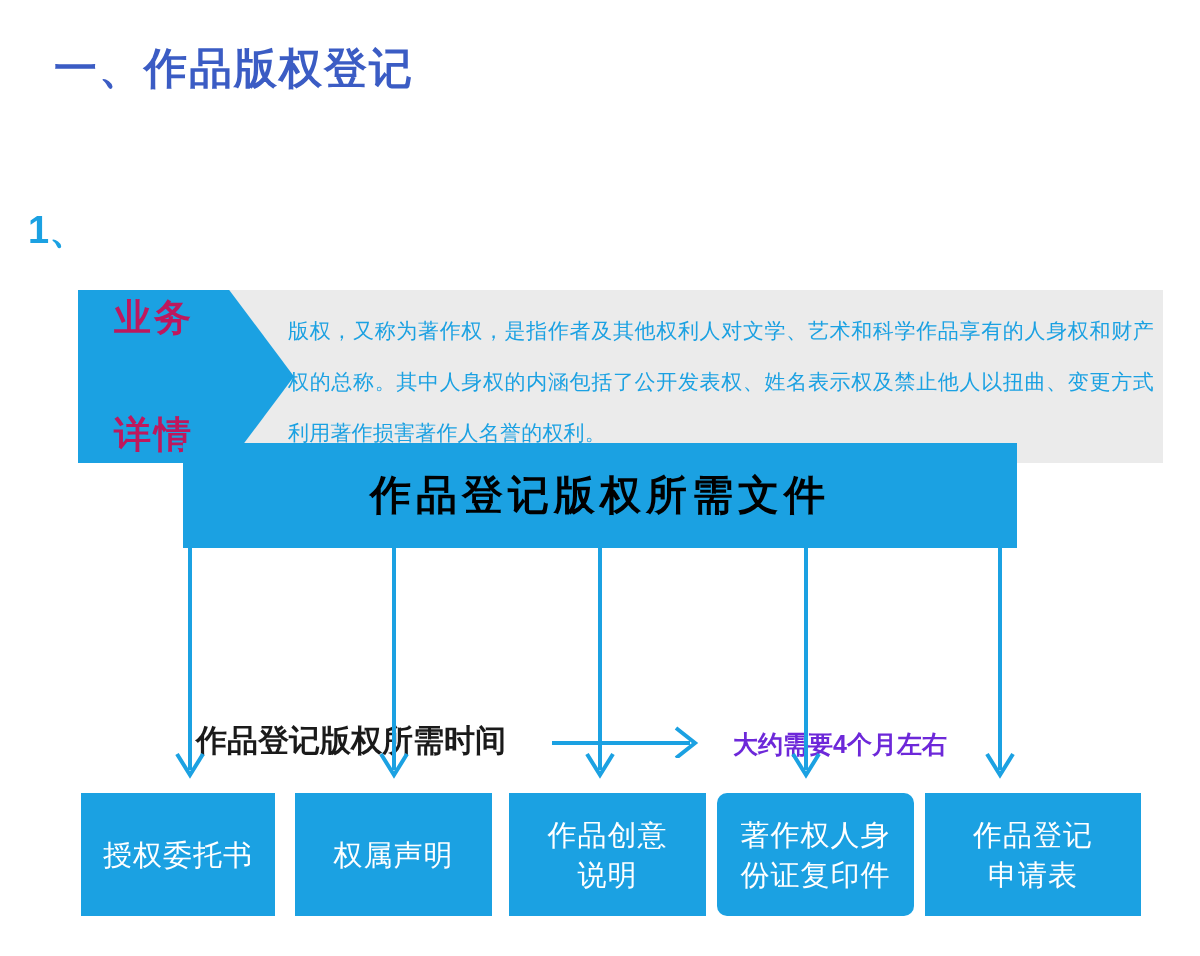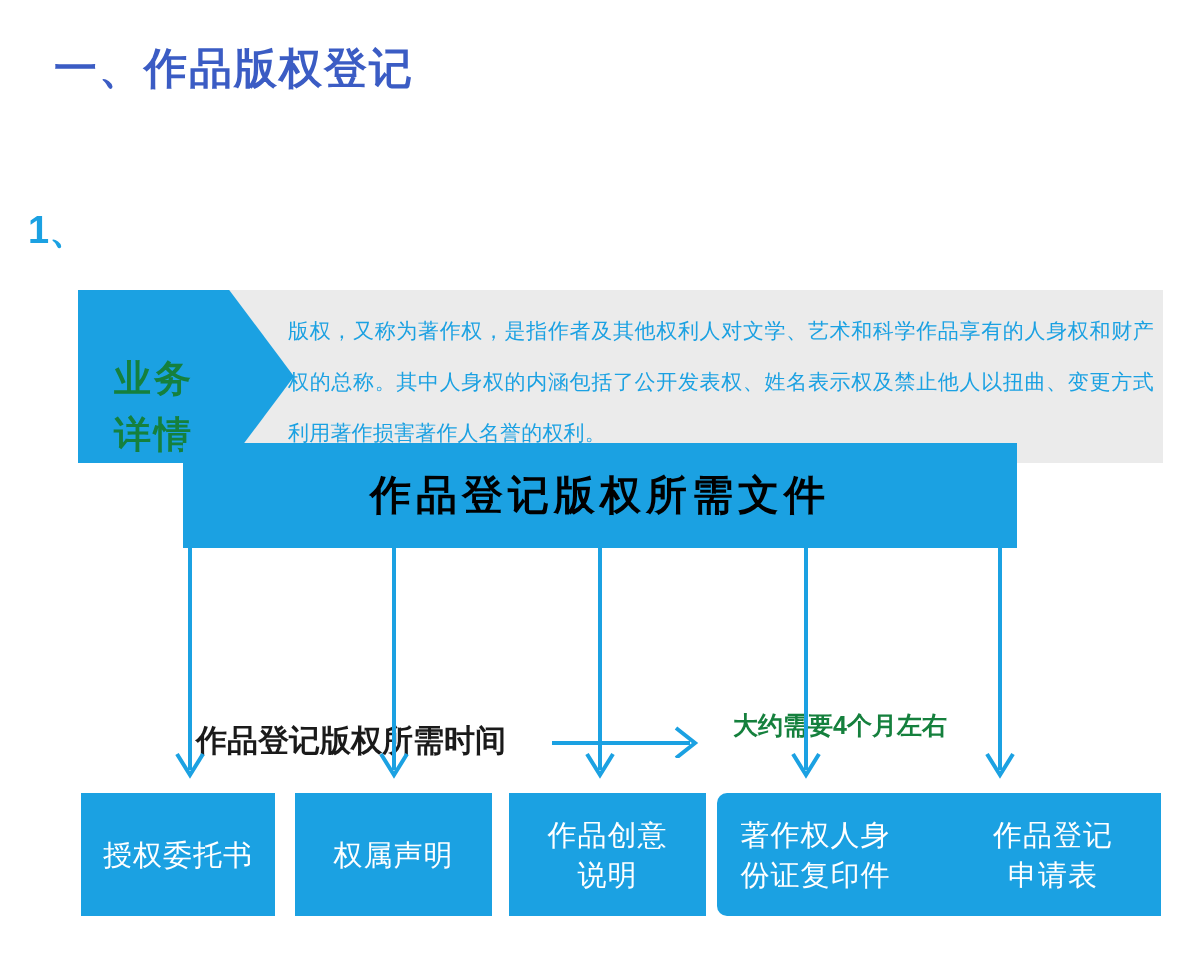--- a/index.html
+++ b/index.html
@@ -71,22 +71,22 @@
   }
   .detail-chevron-label {
     position: absolute;
     left: 78px;
     top: 145px;
     width: 152px;
     height: 173px;
     display: flex;
     flex-direction: column;
     align-items: center;
-    justify-content: flex-end;
-    color: #15803d;
+    justify-content: space-between;
+    color: #be185d;
     font-size: 37px;
     font-weight: bold;
     line-height: 56px;
     letter-spacing: 3px;
   }
   .detail-text {
     position: absolute;
     left: 288px;
     top: 160px;
     width: 866px;
@@ -112,24 +112,24 @@
     top: 362px;
     font-size: 31px;
     font-weight: bold;
     color: #1a1a1a;
     line-height: 38px;
     white-space: nowrap;
   }
   .duration-value {
     position: absolute;
     left: 733px;
-    top: 346px;
+    top: 365px;
     font-size: 25px;
     font-weight: bold;
-    color: #15803d;
+    color: #6d28d9;
     line-height: 38px;
     white-space: nowrap;
   }
   .duration-arrow {
     position: absolute;
     left: 550px;
     top: 364px;
     width: 152px;
     height: 34px;
   }
@@ -180,21 +180,21 @@
     text-align: center;
     font-size: 29px;
     line-height: 40px;
     letter-spacing: 1px;
     white-space: pre-line;
   }
   .doc-box.b0 { left: 0px;   width: 194px; }
   .doc-box.b1 { left: 214px; width: 197px; }
   .doc-box.b2 { left: 428px; width: 197px; }
   .doc-box.b3 { left: 636px; width: 197px; border-radius: 10px; }
-  .doc-box.b4 { left: 816px; width: 216px; padding-left: 48px; }
+  .doc-box.b4 { left: 844px; width: 216px; }
 </style>
 </head>
 <body>
 
 <div id="page">
 
   <div class="page-title">一、作品版权登记</div>
 
   <div class="detail-band">
     <div class="detail-gray"></div>

